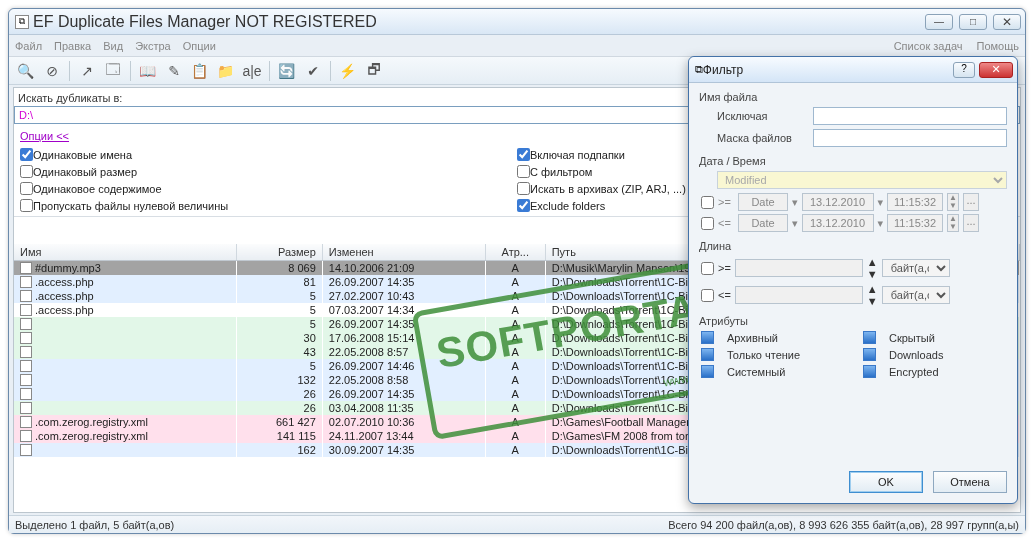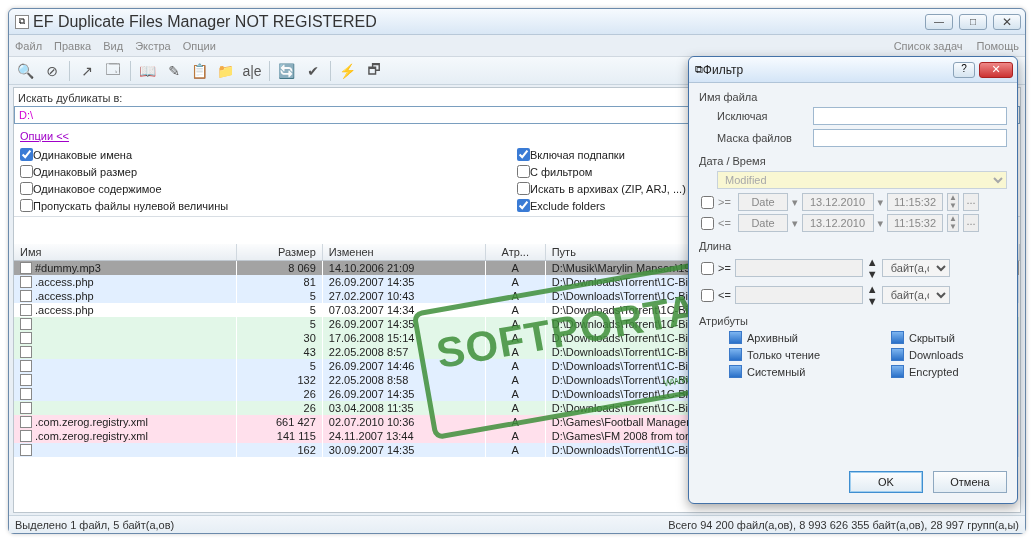--- a/index.html
+++ b/index.html
@@ -73,21 +73,21 @@
 .date-row .d{width:72px;} .date-row .t{width:56px;}
 .date-row .spin{width:12px;height:18px;border:1px solid #b8c4cf;background:#eee;font-size:8px;text-align:center;line-height:8px;color:#888;}
 .date-row .dot{width:16px;height:18px;border:1px solid #b8c4cf;background:#eee;text-align:center;color:#888;}
 .date-row input[type=checkbox]{width:13px;height:13px;}
 
 .len-row { display:flex; align-items:center; gap:4px; margin:3px 0 3px 2px;}
 .len-row .num { width:128px; height:18px; border:1px solid #b8c4cf; background:#f0f0f0;}
 .len-row .unit { width:68px; height:18px; border:1px solid #b8c4cf; background:#f4f4f4; color:#555; padding:0 4px;}
 
 .attr-grid { display:grid; grid-template-columns:1fr 1fr; gap:4px 18px; margin:4px 0 0 2px;}
-.attr-chk { display:flex; align-items:center; gap:5px;margin-left:28px;}
+.attr-chk { display:flex; align-items:center; gap:13px;}
 .attr-chk .box { width:13px; height:13px; border:1px solid #3a78c8; background:linear-gradient(#7db5f0,#2a70c8);}
 
 .dlg-buttons { position:absolute; right:10px; bottom:10px; display:flex; gap:10px;}
 .btn { width:74px; height:22px; border:1px solid #8ea8c0; border-radius:0; background:linear-gradient(#fcfdfe,#e2ecf4); color:#222; cursor:pointer; text-align:center; line-height:20px;}
 .btn.default { border:1px solid #3f8ed0; box-shadow:0 0 0 1px #9ecdef inset;}
 
 
 .wm { position:absolute; left:420px; top:280px; width:360px; height:130px; transform:rotate(-10deg); pointer-events:none; opacity:0.85;}
 .wm .frame { position:absolute; inset:0; border:5px solid #3f8f3a; border-radius:10px;}
 .wm .big { position:absolute; left:18px; top:22px; font-size:42px; font-weight:bold; color:#3f8f3a; letter-spacing:1px;}

